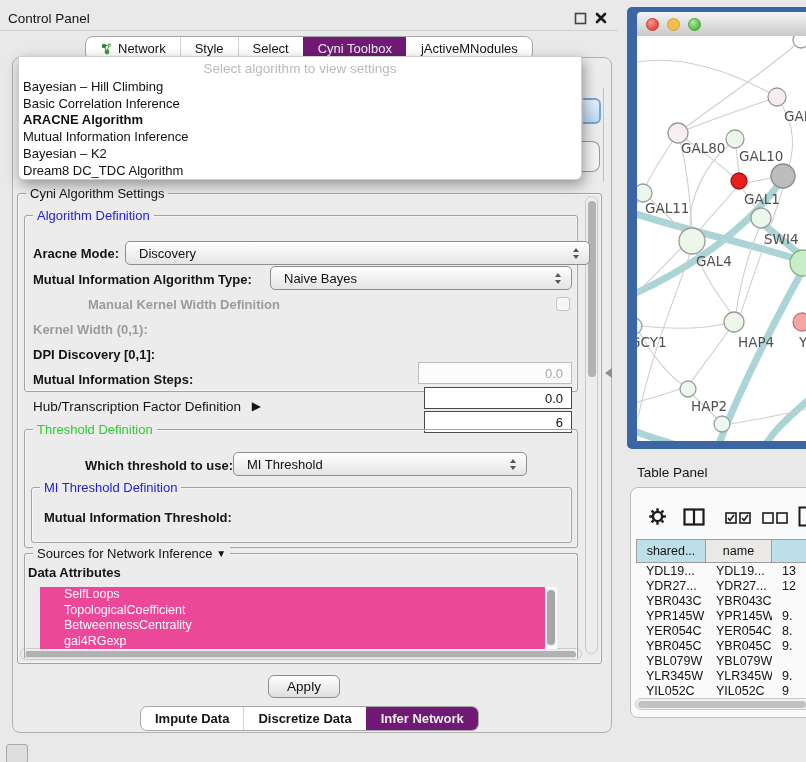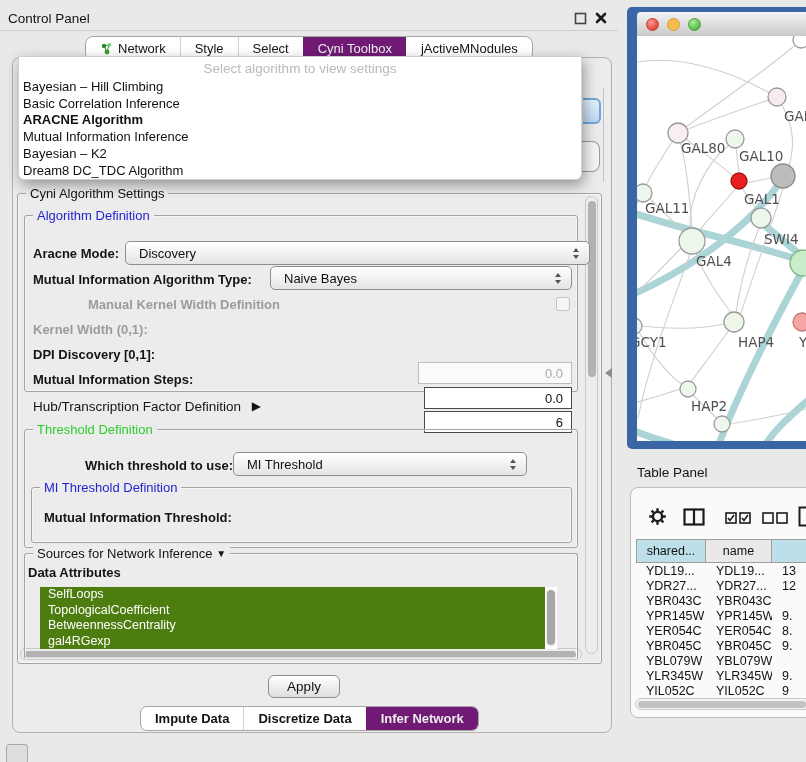--- a/index.html
+++ b/index.html
@@ -40,21 +40,21 @@
   #popup .ph{font-size:13.5px;color:#b9b9b9;text-align:center;padding-top:4px;}
   .popup-item{font-size:13px;color:#111;padding:1.1px 0 1.1px 4px;line-height:14.5px;white-space:nowrap;}
   .popup-item.sel{font-weight:bold;}
   
   .sb-track-v{position:absolute;width:13px;background:#ededed;border:1px solid #c9c9c9;border-radius:7px;box-sizing:border-box;}
   .sb-thumb-v{position:absolute;left:1.5px;width:8px;background:#b2b2b2;border-radius:5px;}
   .sb-track-h{position:absolute;height:12px;background:#ededed;border:1px solid #c9c9c9;border-radius:7px;box-sizing:border-box;}
   .sb-thumb-h{position:absolute;top:1.5px;height:7px;background:#b2b2b2;border-radius:5px;}
   
   #attr-list{position:absolute;left:40px;top:587px;width:517px;height:62px;background:#fff;overflow:hidden;}
-  .attr-item{height:15.5px;background:#4d7c0f;color:#fff;font-size:12.5px;line-height:15.5px;padding-left:8px;width:505px;box-sizing:border-box;white-space:nowrap;}
+  .attr-item{height:15.5px;background:#ec4899;color:#fff;font-size:12.5px;line-height:15.5px;padding-left:24px;width:505px;box-sizing:border-box;white-space:nowrap;}
   
   .pushbtn{position:absolute;border:1px solid #8e8e8e;border-radius:6px;background:linear-gradient(#ffffff,#dedede);
     font-size:13.5px;color:#111;display:flex;align-items:center;justify-content:center;}
   
   #net-frame{position:absolute;left:627px;top:7px;width:185px;height:442px;background:#3b66a6;border-radius:5px 0 0 5px;}
   #net-title{position:absolute;left:10px;top:5px;width:175px;height:24px;border-radius:4px 0 0 0;
     background:linear-gradient(#f4f4f4,#c9c9c9);border-bottom:1px solid #8f8f8f;}
   .traffic{position:absolute;top:5.5px;width:13px;height:13px;border-radius:50%;box-sizing:border-box;}
   #net-canvas{position:absolute;left:10px;top:29px;width:175px;height:405px;background:#fff;overflow:hidden;}
   

